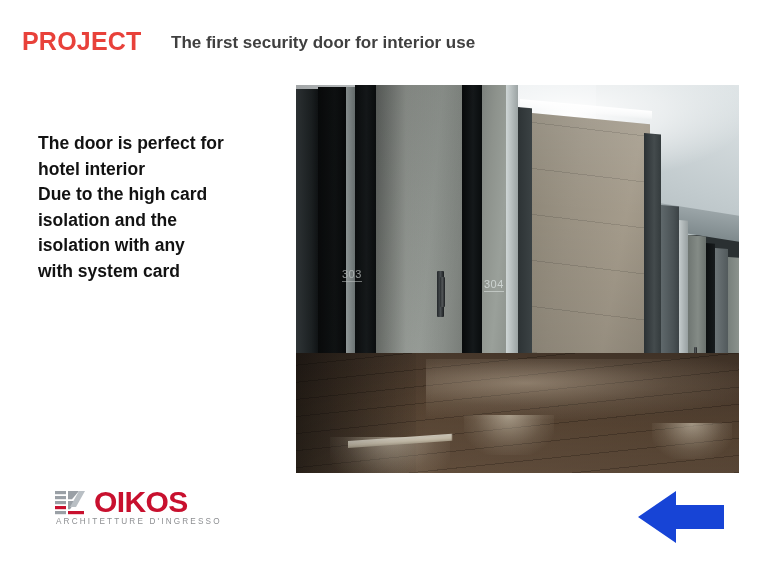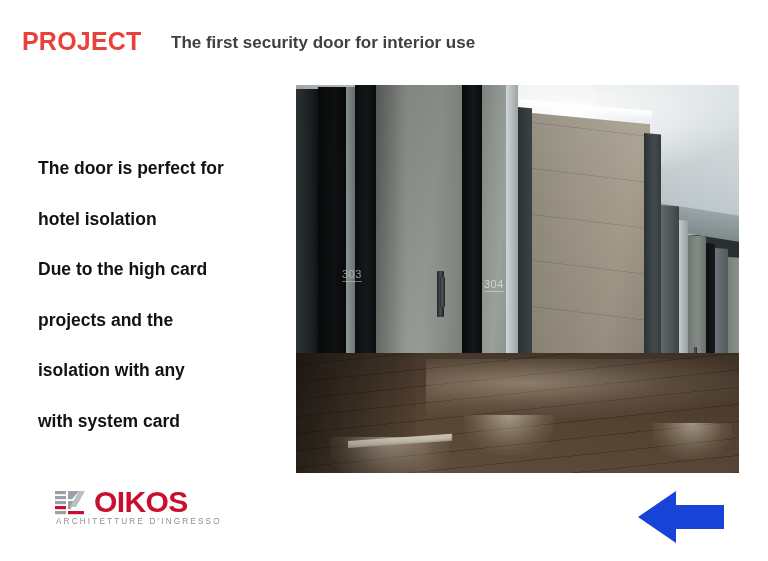--- a/index.html
+++ b/index.html
@@ -57,21 +57,21 @@
   .body-copy {
     position: absolute;
     left: 38px;
     top: 131px;
     width: 245px;
     font-size: 17.5px;
     font-weight: bold;
     color: #121212;
     line-height: 25.5px;
   }
-  .body-copy .line { display: block; white-space: pre; margin-top: 25px; }
+  .body-copy .line { display: block; white-space: pre; }
 
   
   .photo {
     position: absolute;
     left: 296px;
     top: 85px;
     width: 443px;
     height: 388px;
     overflow: hidden;
     background: #1b1e20;
@@ -272,23 +272,23 @@
 
 <div class="slide">
 
   <div class="header">
     <div class="title-main">PROJECT</div>
     <div class="title-sub">The first security door for interior use</div>
   </div>
 
   <div class="body-copy">
     <span class="line">The door is perfect for</span>
-    <span class="line">hotel isolation</span>
+    <span class="line">hotel interior</span>
     <span class="line">Due to the high card</span>
-    <span class="line">projects and the</span>
+    <span class="line">isolation and the</span>
     <span class="line">isolation with any</span>
     <span class="line">with system card</span>
   </div>
 
   <div class="photo">
     <div class="photo-inner">
 
       <div class="back-wall"></div>
 
       <div class="ceiling"></div>

